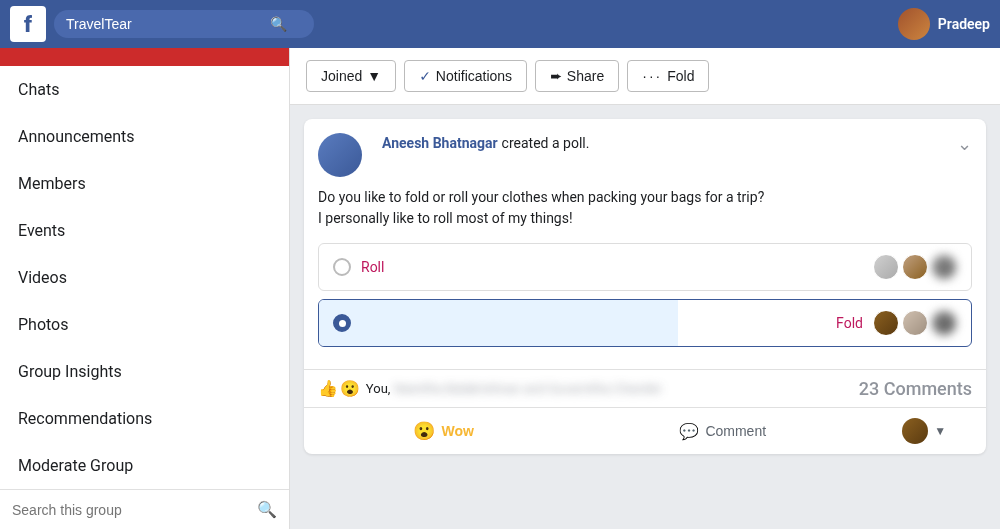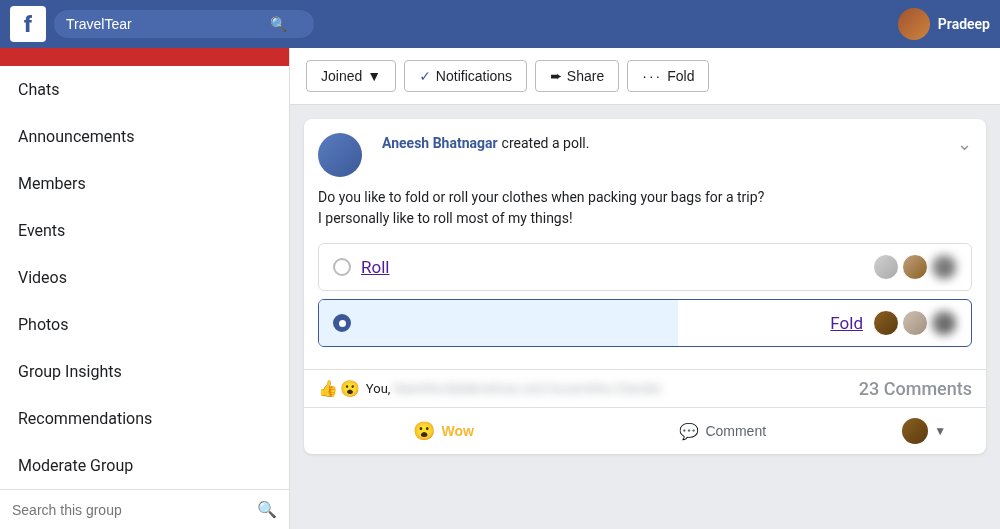--- a/index.html
+++ b/index.html
@@ -169,21 +169,21 @@
       flex-shrink: 0; z-index: 1;
     }
     .poll-radio.selected {
       border-color: #3b5998;
       background: #3b5998;
     }
     .poll-radio.selected::after {
       content: '';
       width: 7px; height: 7px; border-radius: 50%; background: white;
     }
-    .poll-label { font-size: 17px; color: #4c1d95; z-index: 1; flex: 1; text-decoration: underline; }
+    .poll-label { font-size: 14px; color: #be185d; z-index: 1; flex: 1; }
     .poll-avatars { display: flex; gap: 3px; z-index: 1; }
     .poll-avatar-sm {
       width: 26px; height: 26px; border-radius: 50%;
       background: linear-gradient(135deg, #888, #555);
       border: 1.5px solid white;
     }
     .poll-avatar-sm:nth-child(1) { background: linear-gradient(135deg, #d0d0d0, #aaa); }
     .poll-avatar-sm:nth-child(2) { background: linear-gradient(135deg, #c0a080, #8b6020); }
     .poll-avatar-sm:nth-child(3) { background: linear-gradient(135deg, #707070, #404040); }
     .poll-avatars-2 .poll-avatar-sm:nth-child(1) { background: linear-gradient(135deg, #8b6020, #5a3a10); }

